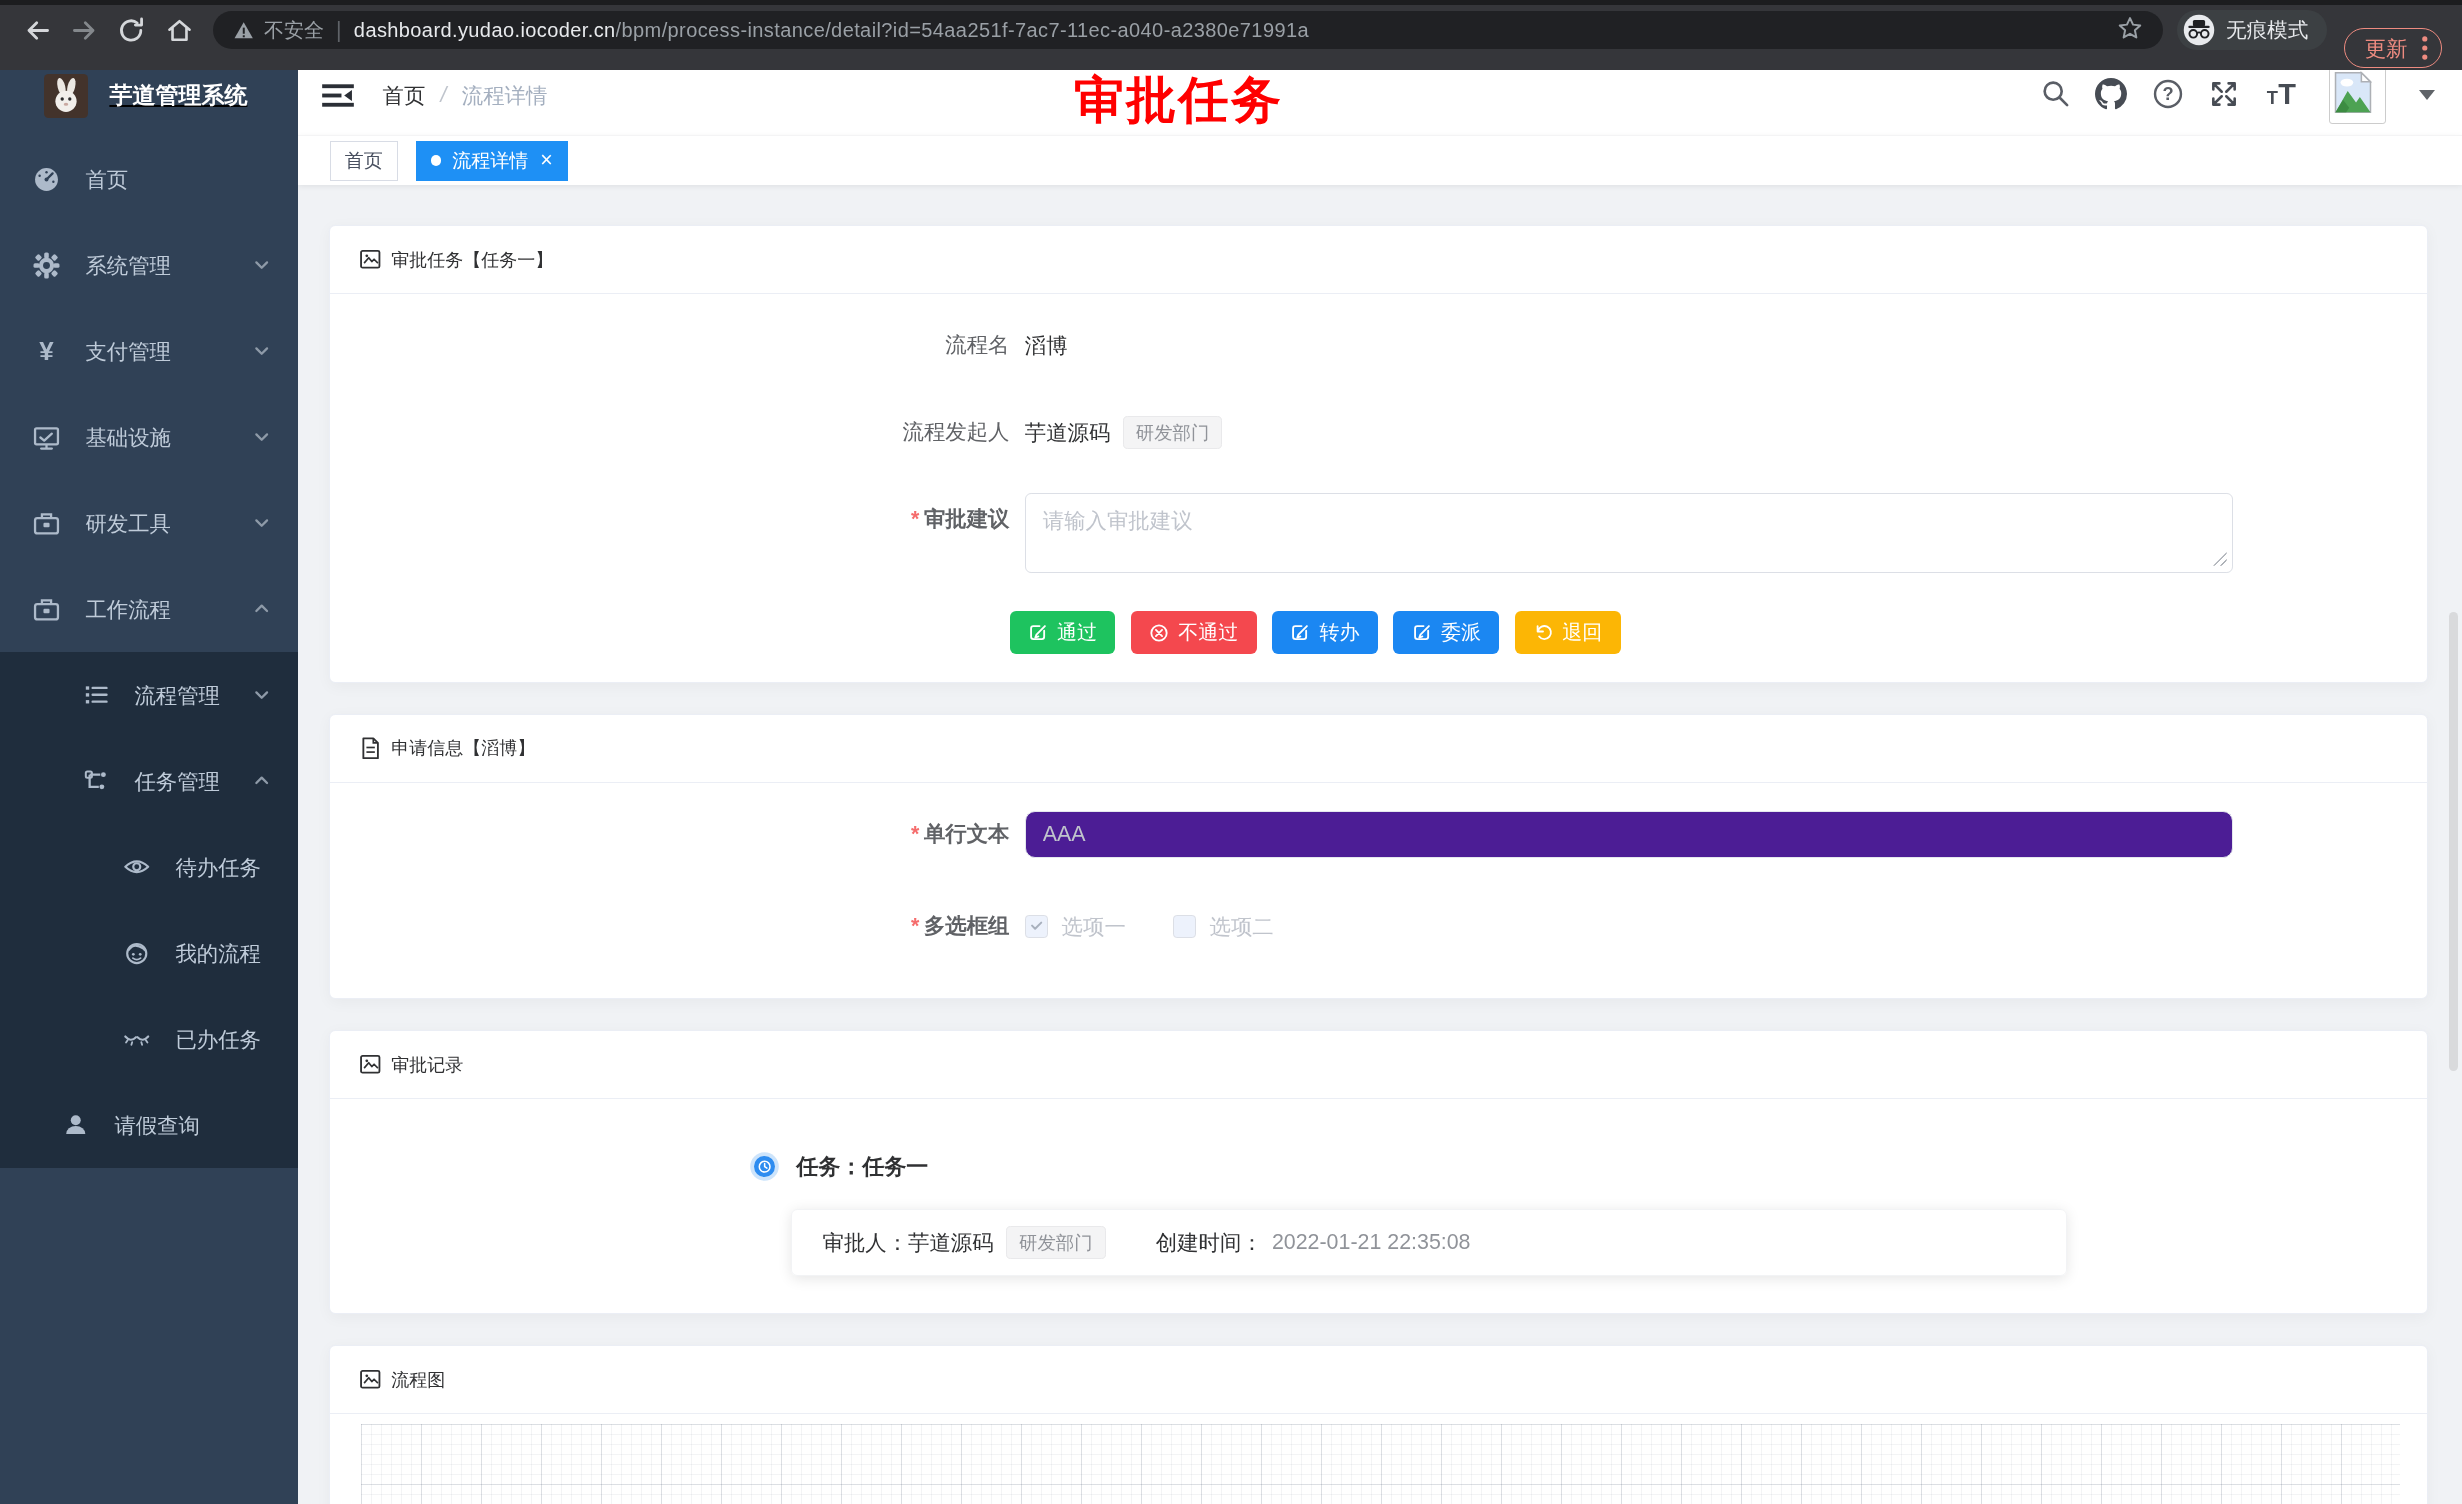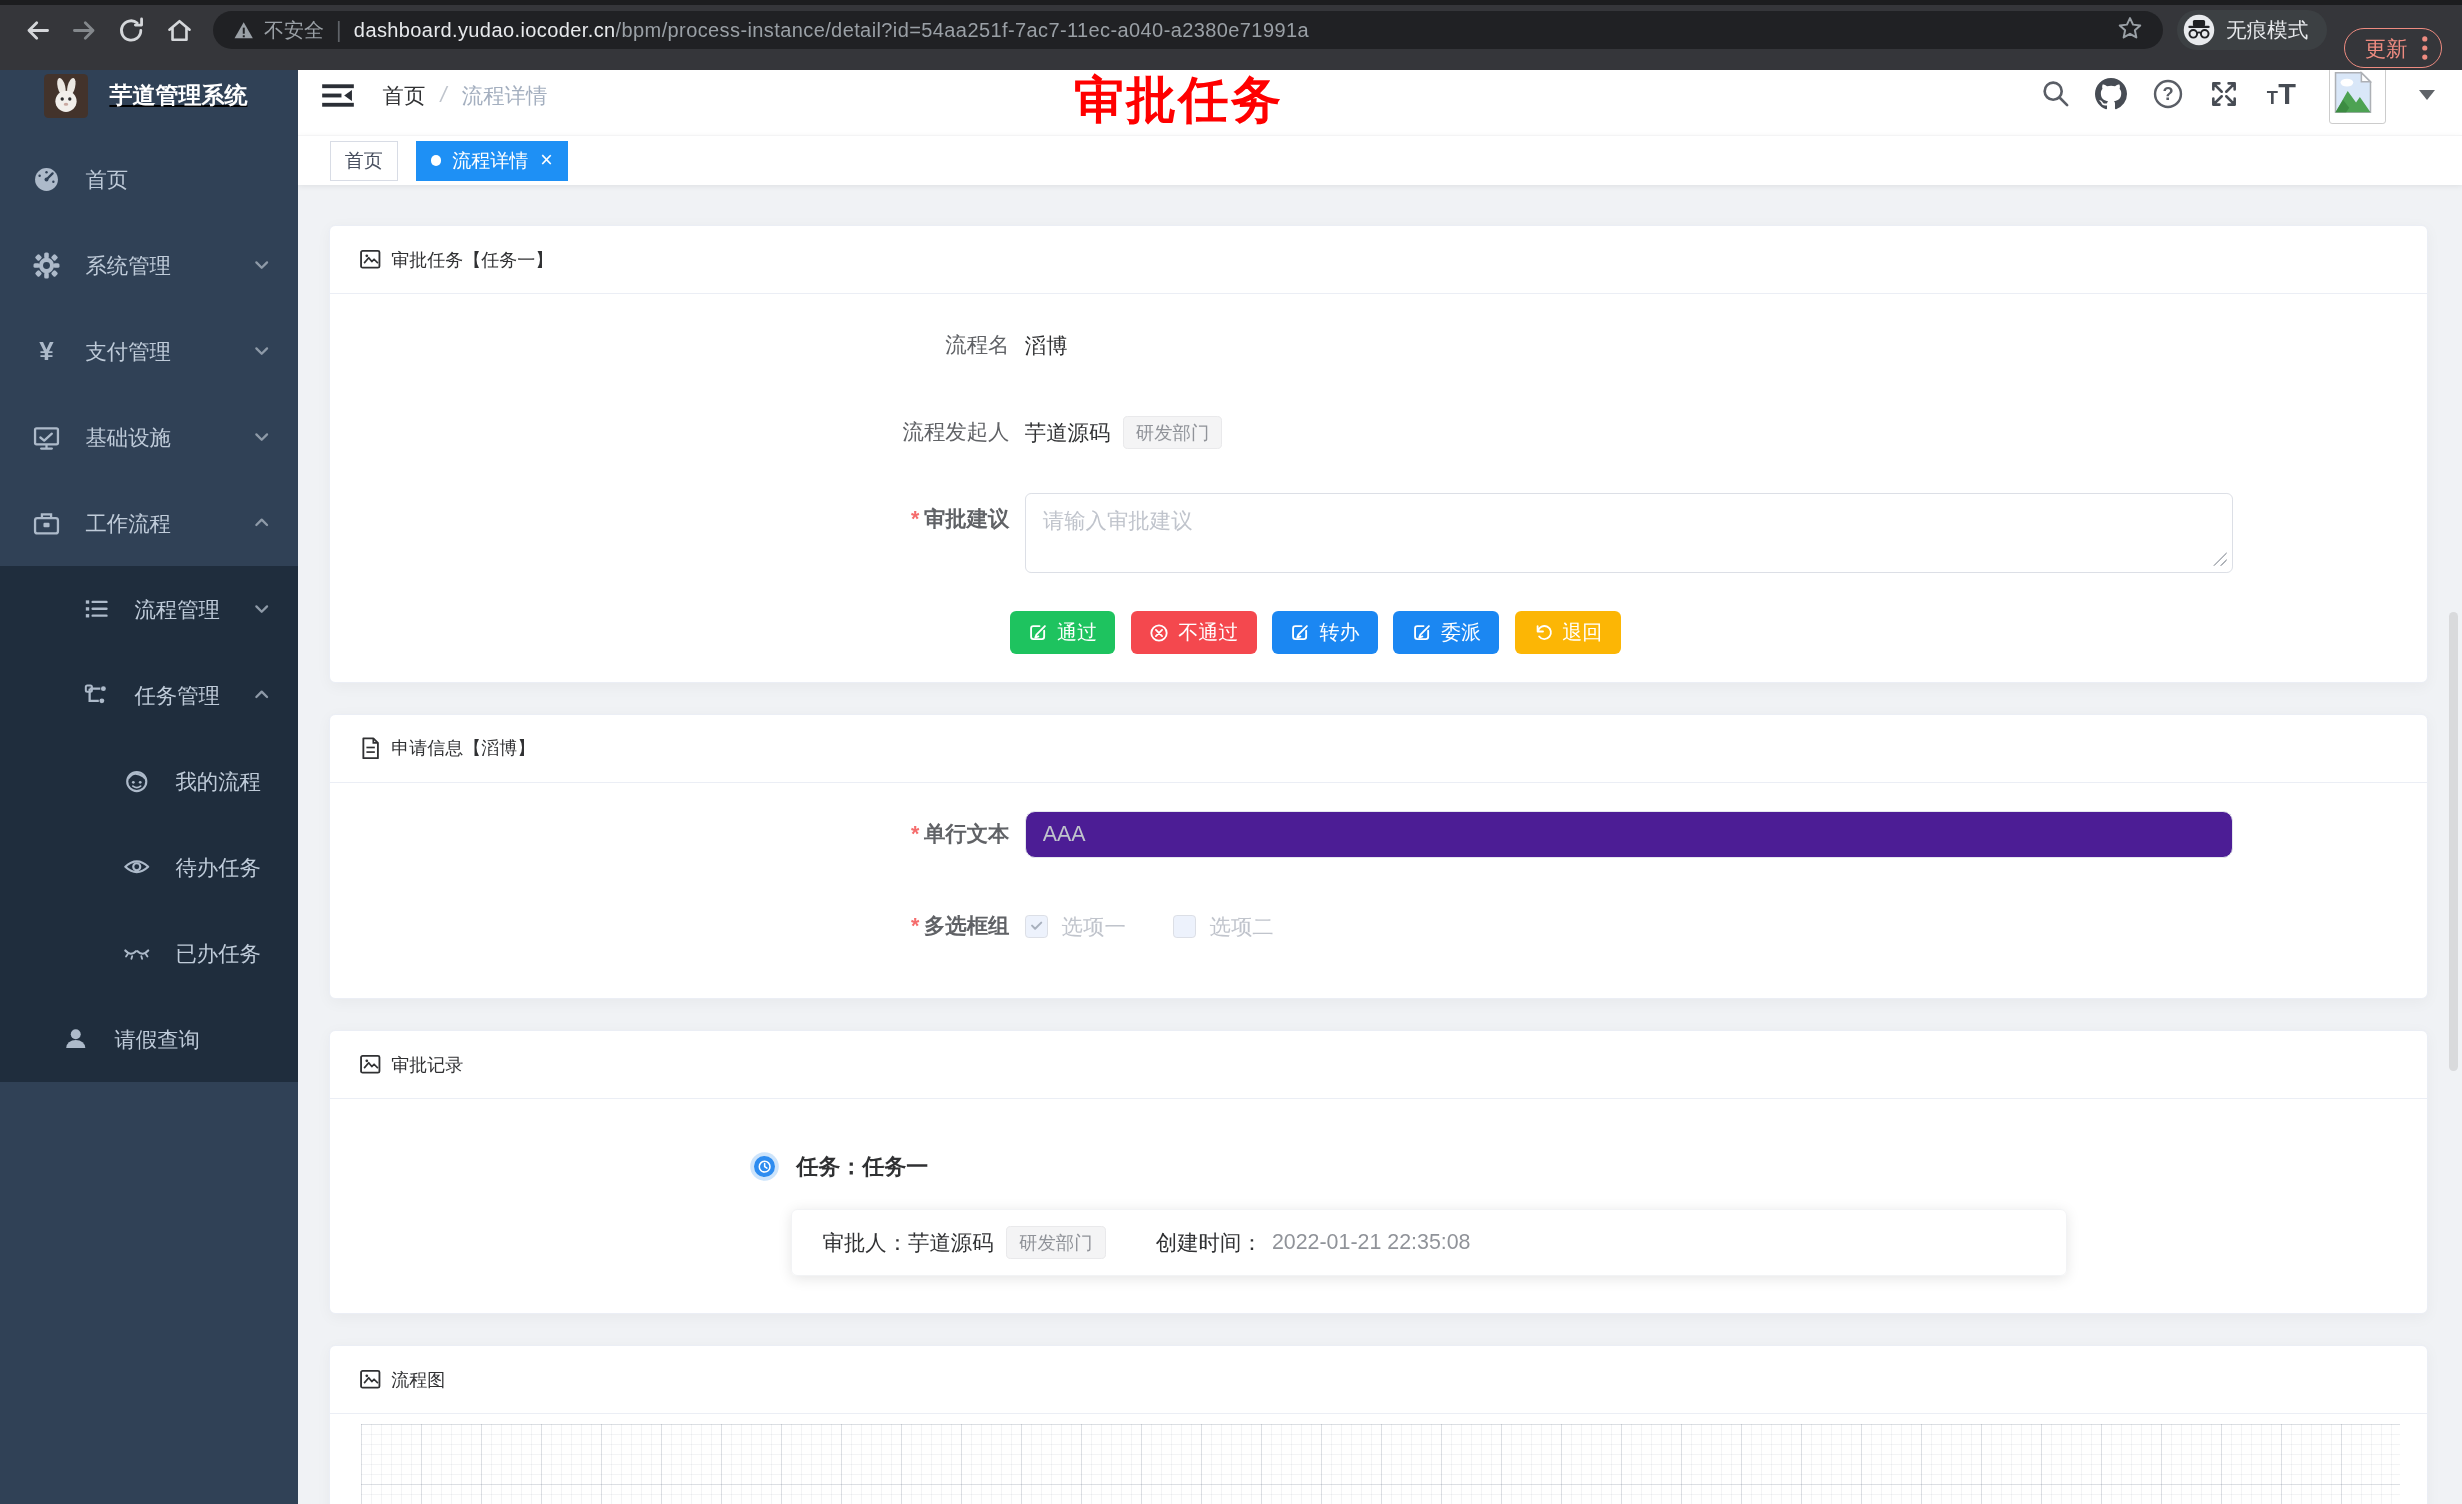--- a/index.html
+++ b/index.html
@@ -252,20 +252,35 @@
           </svg>
       </span>
       <span class="milabel">基础设施</span>
       <span class="chev">
           <svg width="21.4" height="21.4" viewBox="0 0 28 28">
             <path d="M7 11 l7 7 7-7" stroke="currentColor" stroke-width="3" fill="none" stroke-linecap="round" stroke-linejoin="round"></path>
           </svg>
         </span>
     </div>
 
+    <div class="mi l1">
+      <span class="ico">
+        <svg width="29" height="29" viewBox="0 0 38 38">
+            <rect x="4" y="12" width="30" height="20" rx="3" fill="none" stroke="currentColor" stroke-width="3"></rect>
+            <path d="M13 12 v-5 h12 v5" fill="none" stroke="currentColor" stroke-width="3"></path>
+            <rect x="15" y="18" width="8" height="6" rx="1.5" fill="currentColor"></rect>
+          </svg>
+      </span>
+      <span class="milabel">研发工具</span>
+      <span class="chev">
+          <svg width="21.4" height="21.4" viewBox="0 0 28 28">
+            <path d="M7 11 l7 7 7-7" stroke="currentColor" stroke-width="3" fill="none" stroke-linecap="round" stroke-linejoin="round"></path>
+          </svg>
+        </span>
+    </div>
 
     <div class="mi l1">
       <span class="ico">
         <svg width="29" height="29" viewBox="0 0 38 38">
             <rect x="4" y="12" width="30" height="20" rx="3" fill="none" stroke="currentColor" stroke-width="3"></rect>
             <path d="M13 12 v-5 h12 v5" fill="none" stroke="currentColor" stroke-width="3"></path>
             <rect x="15" y="18" width="8" height="6" rx="1.5" fill="currentColor"></rect>
           </svg>
       </span>
       <span class="milabel">工作流程</span>
@@ -312,38 +327,38 @@
       <span class="chev up">
           <svg width="21.4" height="21.4" viewBox="0 0 28 28">
             <path d="M7 11 l7 7 7-7" stroke="currentColor" stroke-width="3" fill="none" stroke-linecap="round" stroke-linejoin="round"></path>
           </svg>
         </span>
     </div>
 
     <div class="mi sub l3">
       <span class="ico">
         <svg width="27.5" height="27.5" viewBox="0 0 36 36">
+            <path d="M3 18 q15-14 30 0 q-15 14-30 0 Z" fill="none" stroke="currentColor" stroke-width="2.8" stroke-linejoin="round"></path>
+            <circle cx="18" cy="18" r="4.6" fill="none" stroke="currentColor" stroke-width="2.8"></circle>
+          </svg>
+      </span>
+      <span class="milabel">待办任务</span>
+    </div>
+
+    <div class="mi sub l3">
+      <span class="ico">
+        <svg width="27.5" height="27.5" viewBox="0 0 36 36">
             <circle cx="18" cy="19" r="12.5" fill="none" stroke="currentColor" stroke-width="2.8"></circle>
             <path d="M7 15 q5-7 11-6 q7 1 11 6" fill="none" stroke="currentColor" stroke-width="2.8"></path>
             <circle cx="13.5" cy="20" r="1.8" fill="currentColor"></circle>
             <circle cx="22.5" cy="20" r="1.8" fill="currentColor"></circle>
             <path d="M13 25 q5 4 10 0" fill="none" stroke="currentColor" stroke-width="2.4" stroke-linecap="round"></path>
           </svg>
       </span>
       <span class="milabel">我的流程</span>
-    </div>
-
-    <div class="mi sub l3">
-      <span class="ico">
-        <svg width="27.5" height="27.5" viewBox="0 0 36 36">
-            <path d="M3 18 q15-14 30 0 q-15 14-30 0 Z" fill="none" stroke="currentColor" stroke-width="2.8" stroke-linejoin="round"></path>
-            <circle cx="18" cy="18" r="4.6" fill="none" stroke="currentColor" stroke-width="2.8"></circle>
-          </svg>
-      </span>
-      <span class="milabel">待办任务</span>
     </div>
 
     <div class="mi sub l3">
       <span class="ico">
         <svg width="27.5" height="27.5" viewBox="0 0 36 36">
             <path d="M3 15 q7 8 14 1" fill="none" stroke="currentColor" stroke-width="2.8" stroke-linecap="round"></path>
             <path d="M33 15 q-7 8-14 1" fill="none" stroke="currentColor" stroke-width="2.8" stroke-linecap="round"></path>
             <line x1="6" y1="20" x2="4" y2="23" stroke="currentColor" stroke-width="2.4" stroke-linecap="round"></line>
             <line x1="12" y1="22.5" x2="11" y2="26" stroke="currentColor" stroke-width="2.4" stroke-linecap="round"></line>
             <line x1="30" y1="20" x2="32" y2="23" stroke="currentColor" stroke-width="2.4" stroke-linecap="round"></line>

